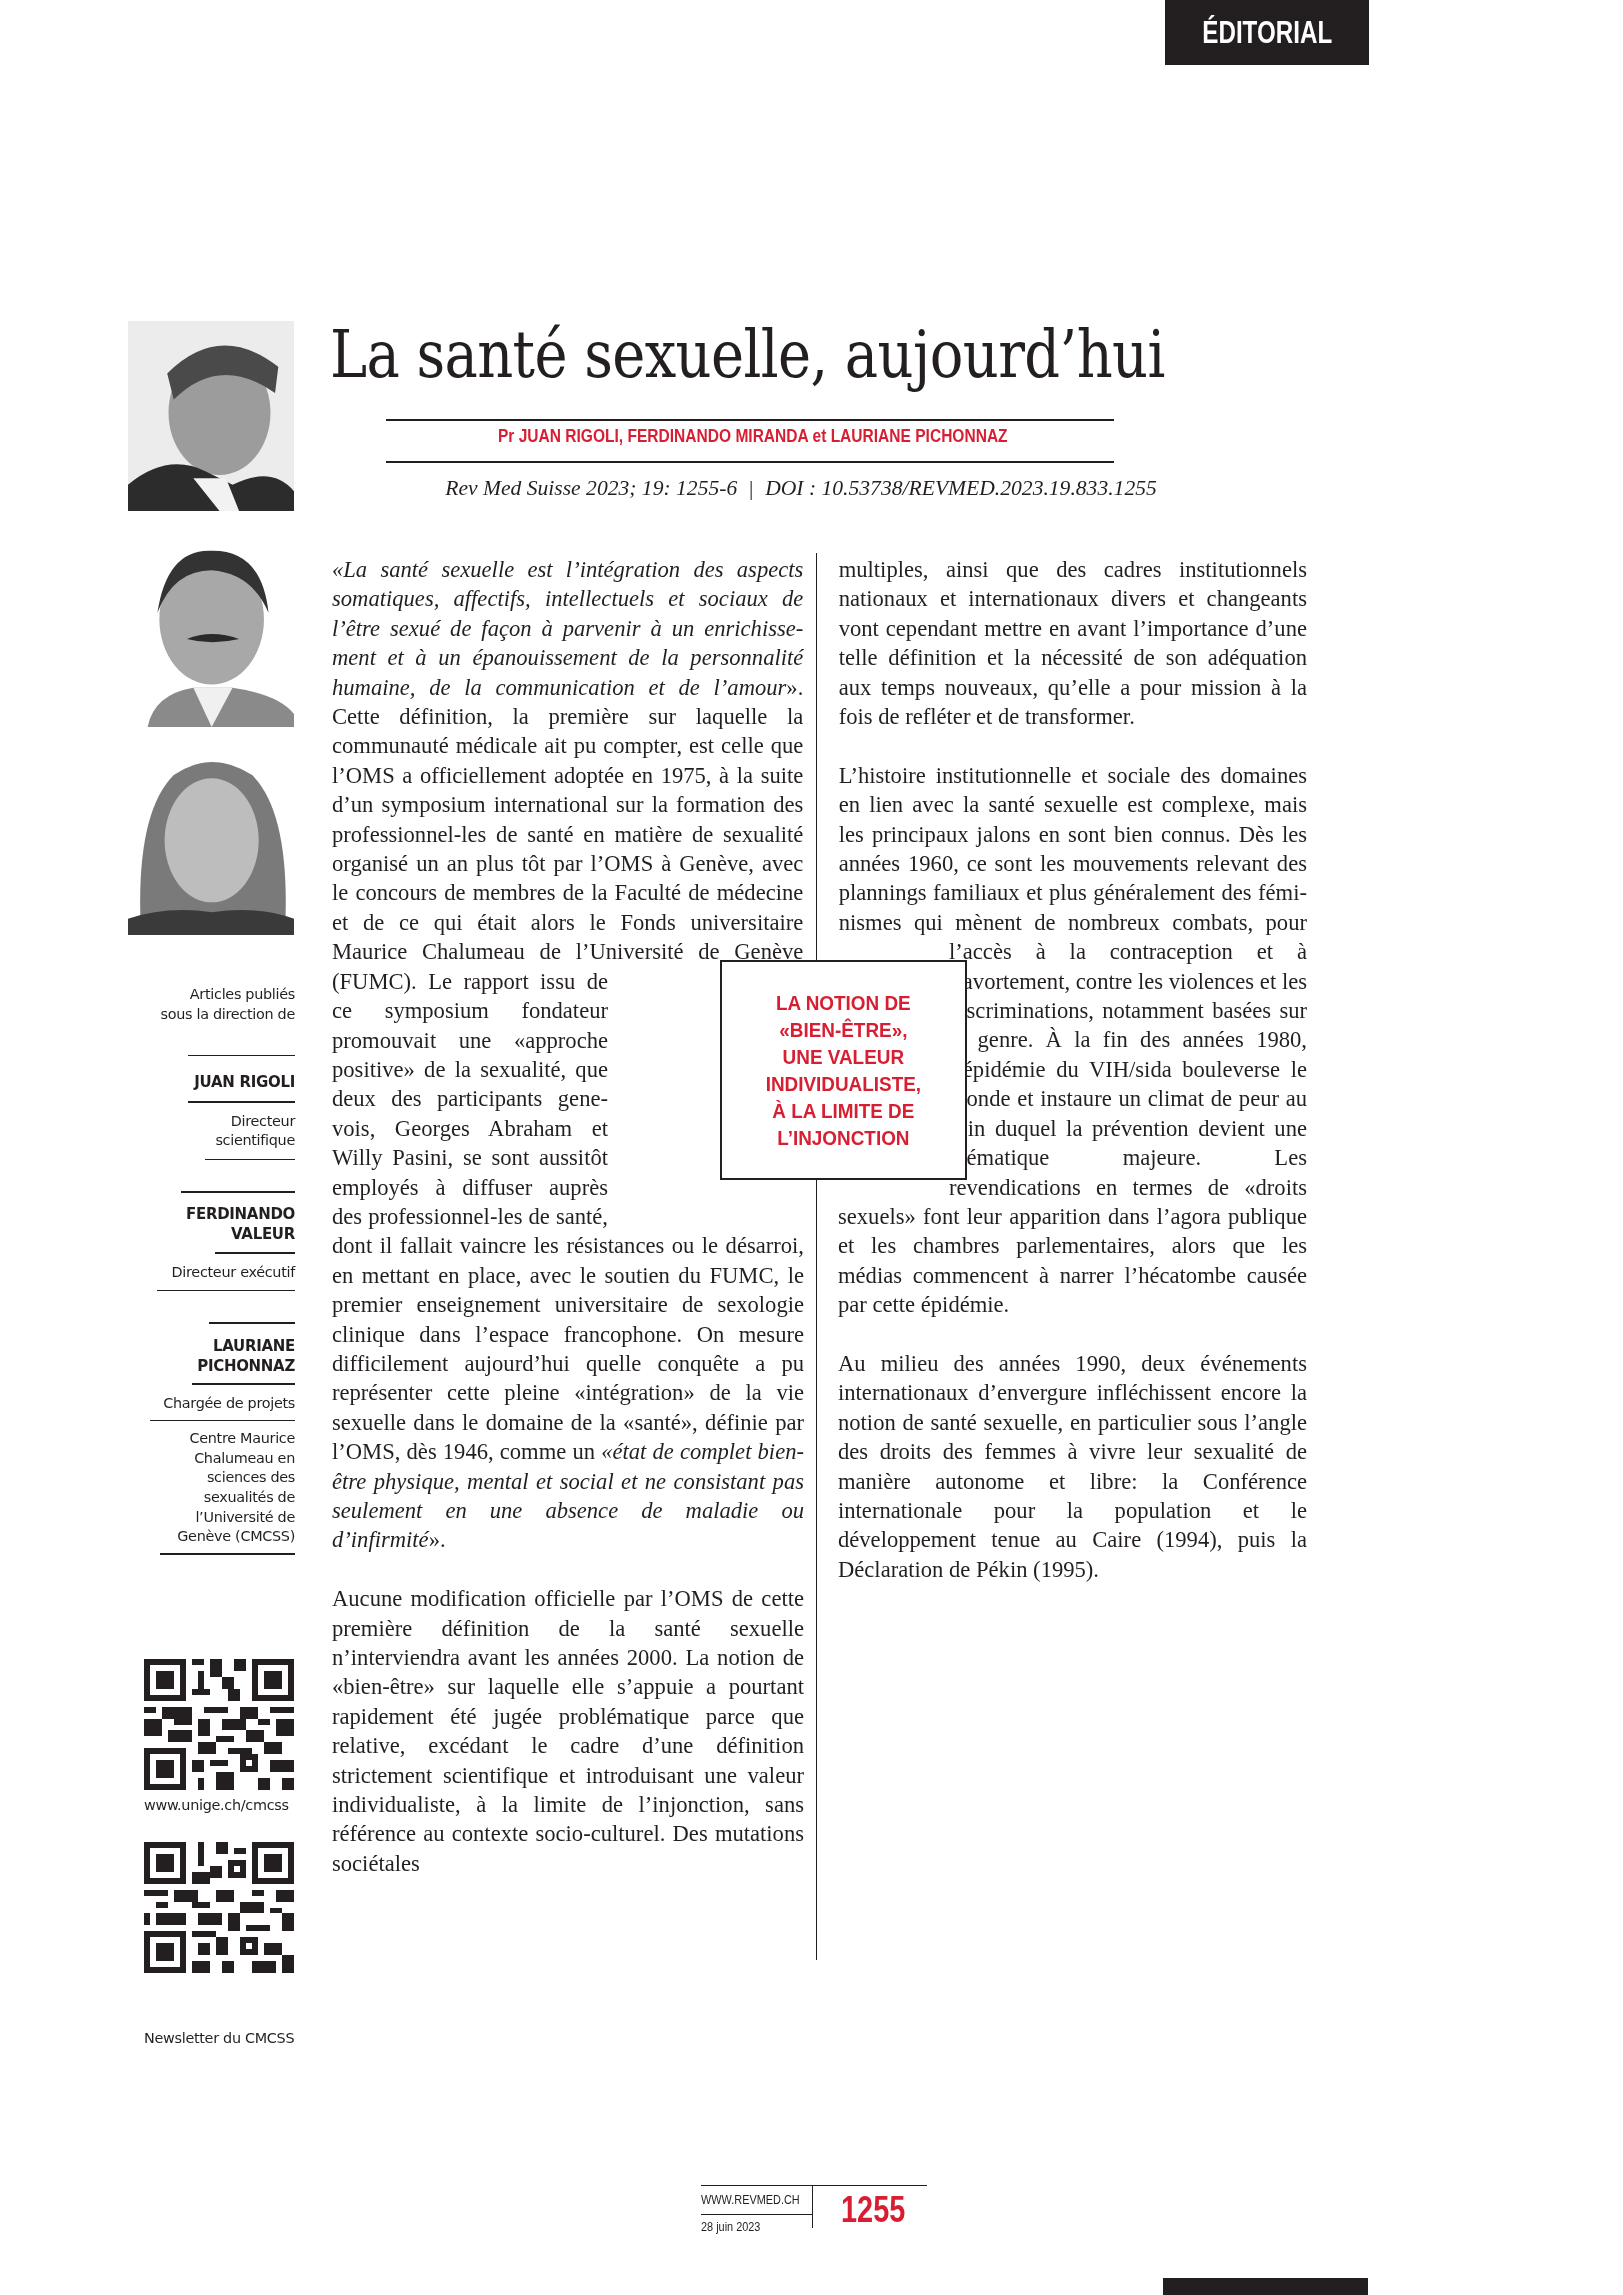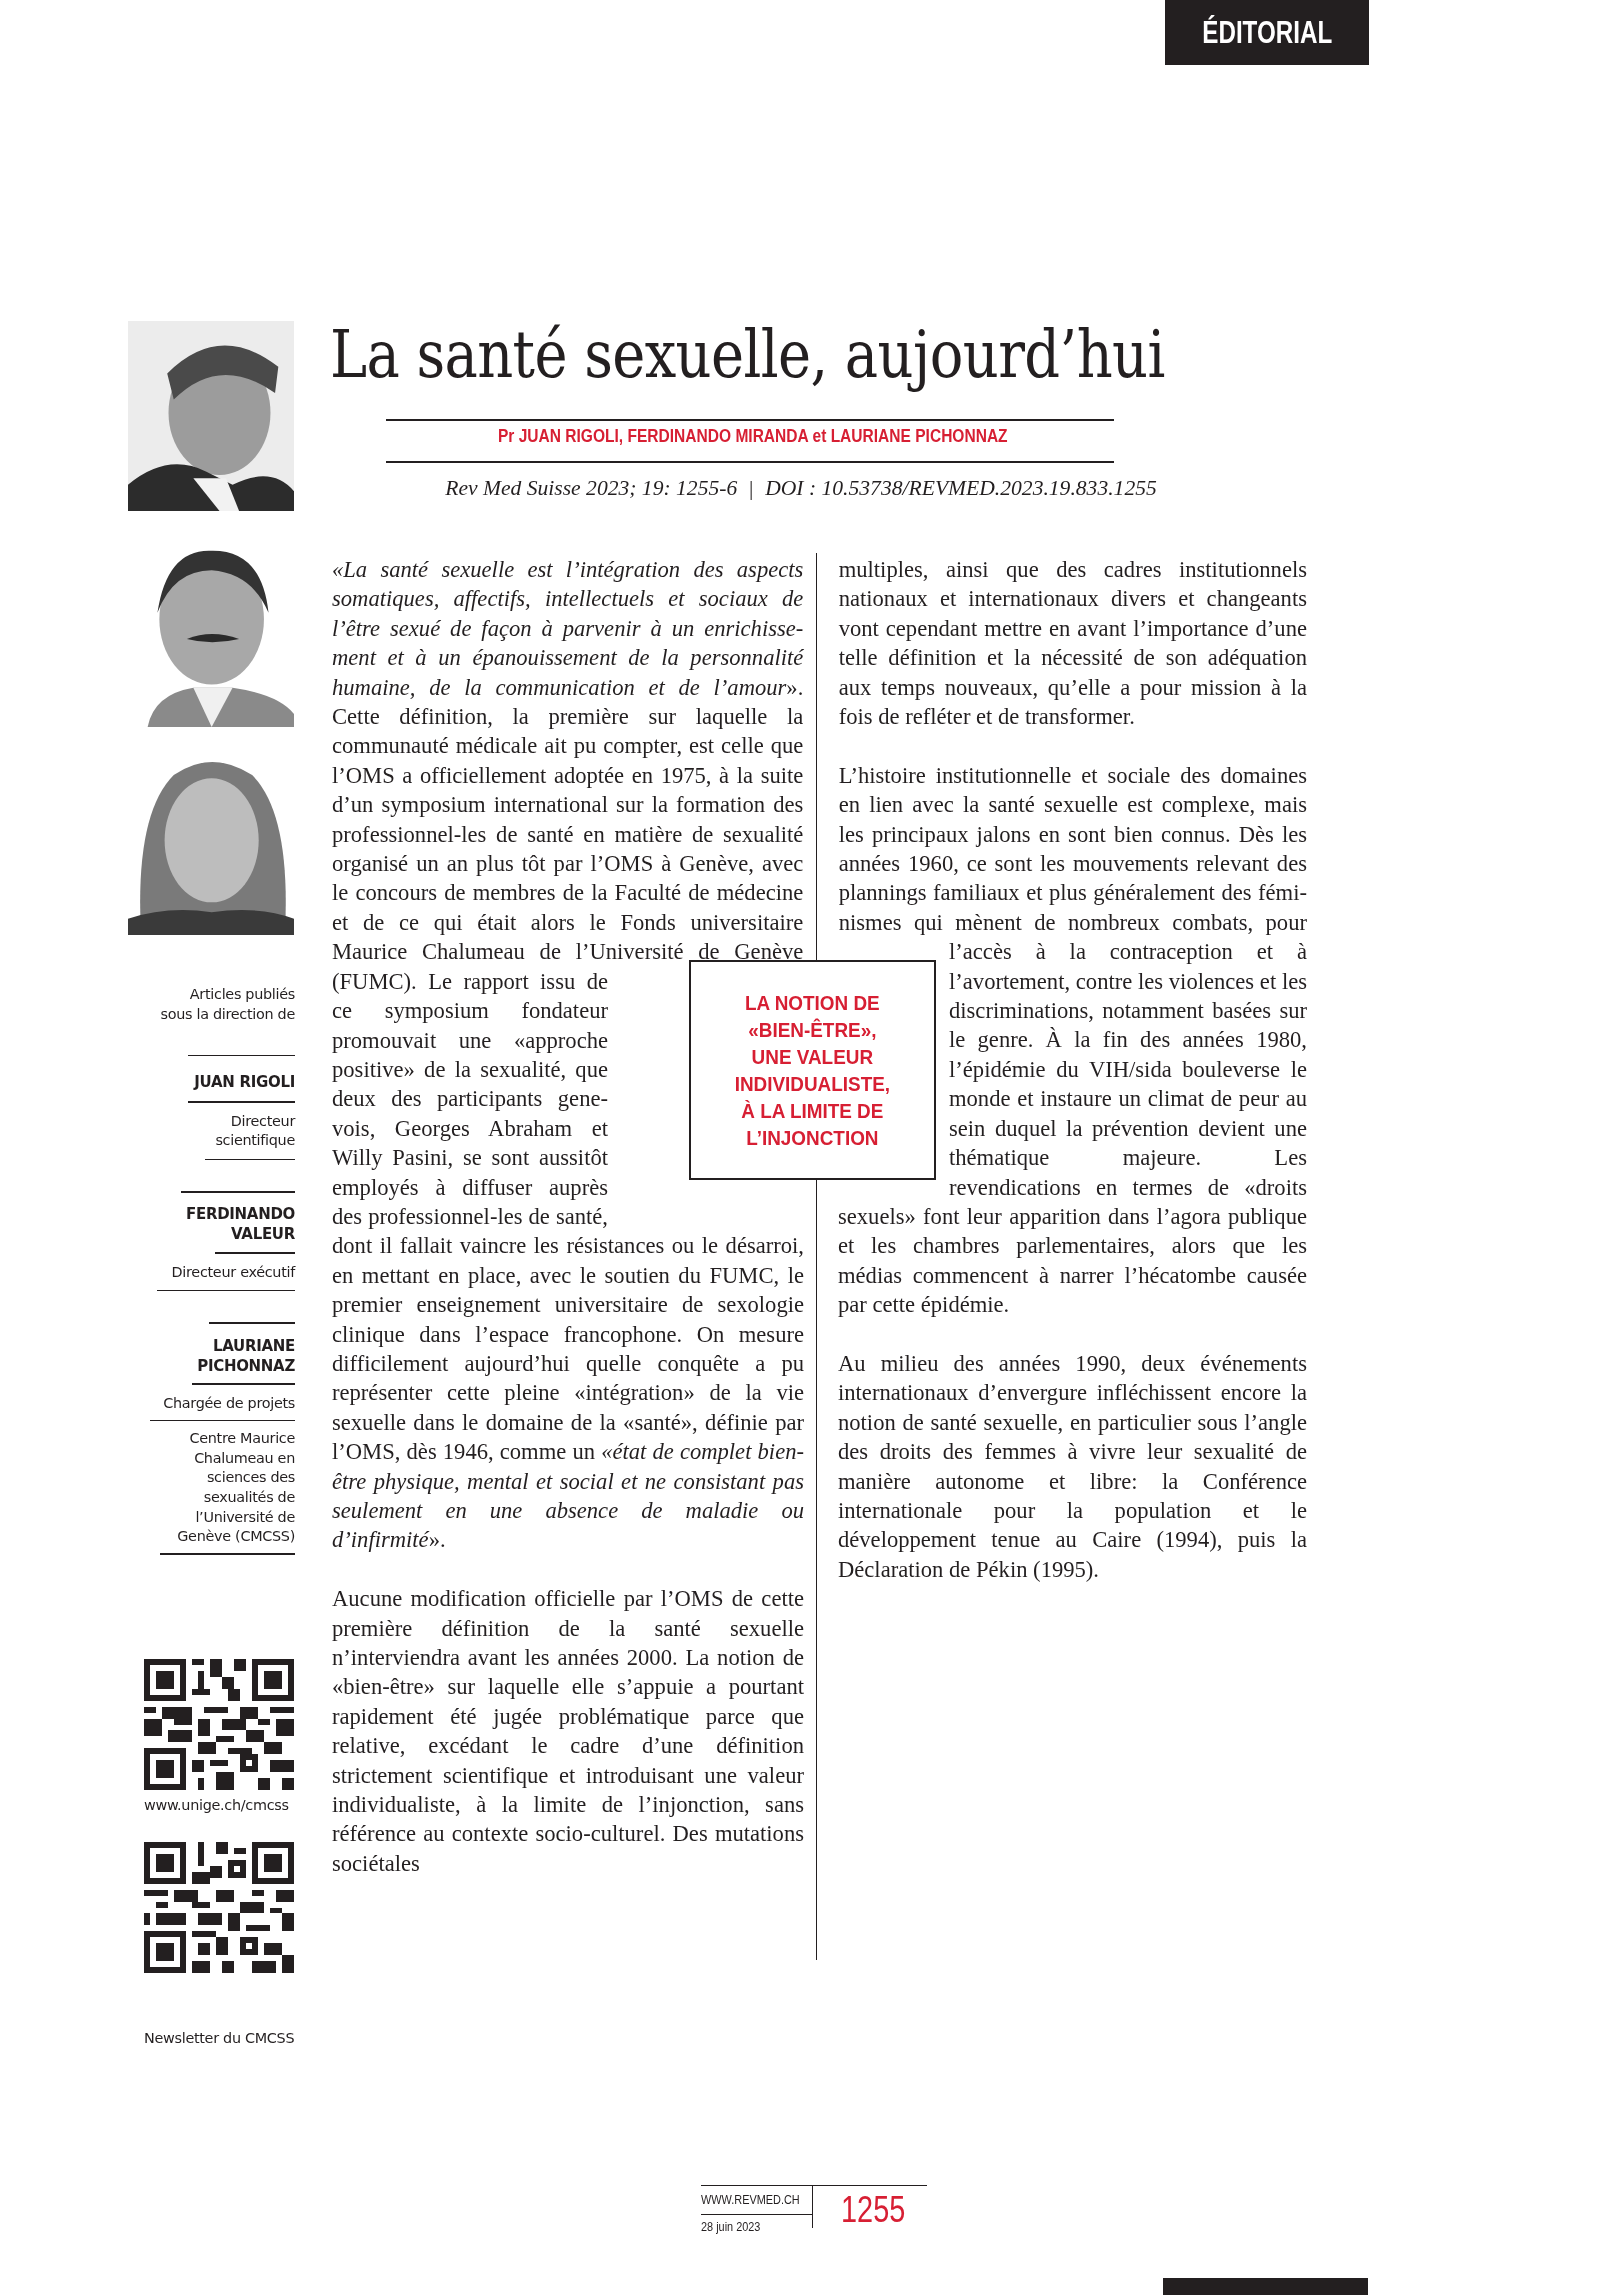--- a/index.html
+++ b/index.html
@@ -50,33 +50,33 @@
   .col {
     font-family: "Liberation Serif", serif; font-size: 22.6px; line-height: 29.4px; color: #231f20;
     text-align: justify; hyphens: manual;
   }
   .col p { margin: 0; }
   .col p + p { margin-top: 29.4px; }
   .col em { font-style: italic; }
   .col-divider { left: 816px; top: 553px; width: 1.3px; height: 1407px; background: #231f20; }
 
   .pullquote {
-    left: 689px; top: 960px; width: 247px; height: 220px; background: #fff;
+    left: 720px; top: 960px; width: 247px; height: 220px; background: #fff;
     border: 2px solid #231f20; box-sizing: border-box;
     display: flex; align-items: center; justify-content: center; text-align: center;
     font-family: "Liberation Sans", sans-serif; font-weight: bold; font-size: 21px; line-height: 27px; color: #d71f33;
   }
   .pullquote span { display: inline-block; transform: scaleX(0.9); }
 
   .footer-line { background: #231f20; height: 1.3px; }
   .footer-small { font-family: "Liberation Sans", sans-serif; font-size: 12.4px; color: #231f20; }
   .footer-small span { display: inline-block; transform: scaleX(0.88); transform-origin: left center; }
   .page-number {
     left: 818px; top: 2189px; width: 111px; text-align: center;
-    font-family: "Liberation Sans", sans-serif; font-weight: normal; font-size: 37px; color: #d71f33;
+    font-family: "Liberation Sans", sans-serif; font-weight: bold; font-size: 37px; color: #d71f33;
   }
   .page-number span { display: inline-block; transform: scaleX(0.78); }
 </style>
 </head>
 <body>
 
 <div class="abs section-tab">
     <span>ÉDITORIAL</span>
   </div>
 

